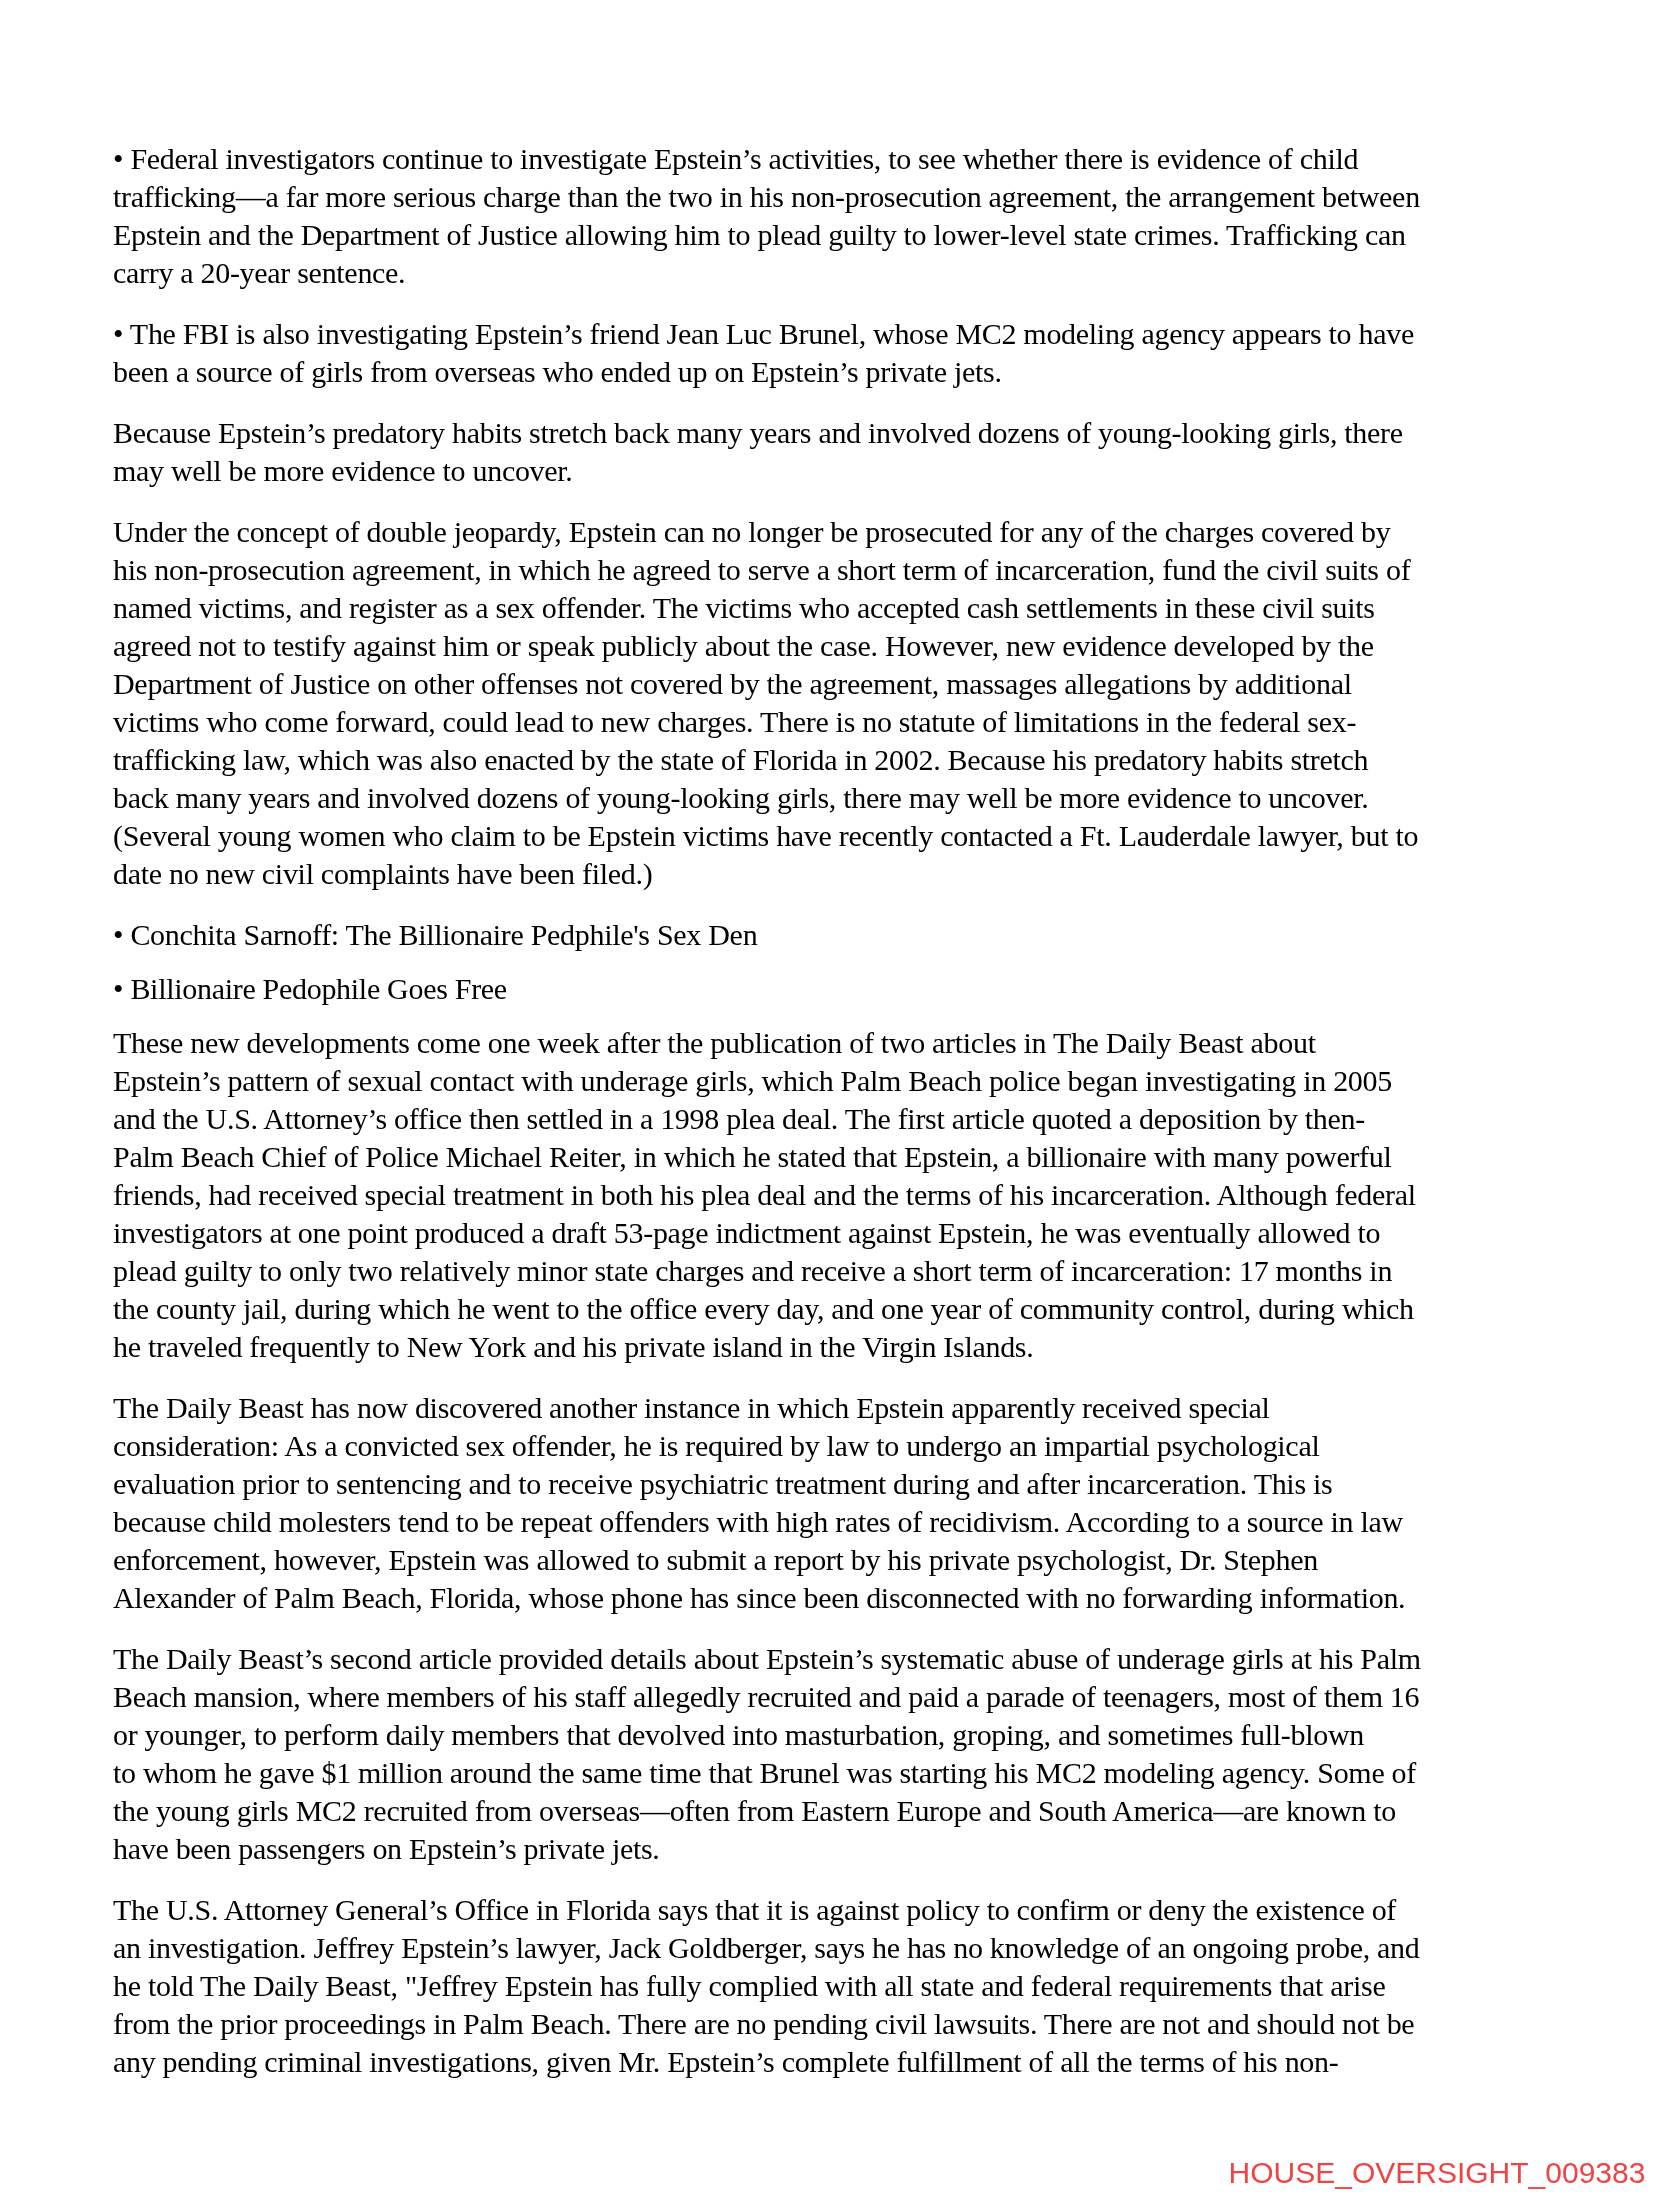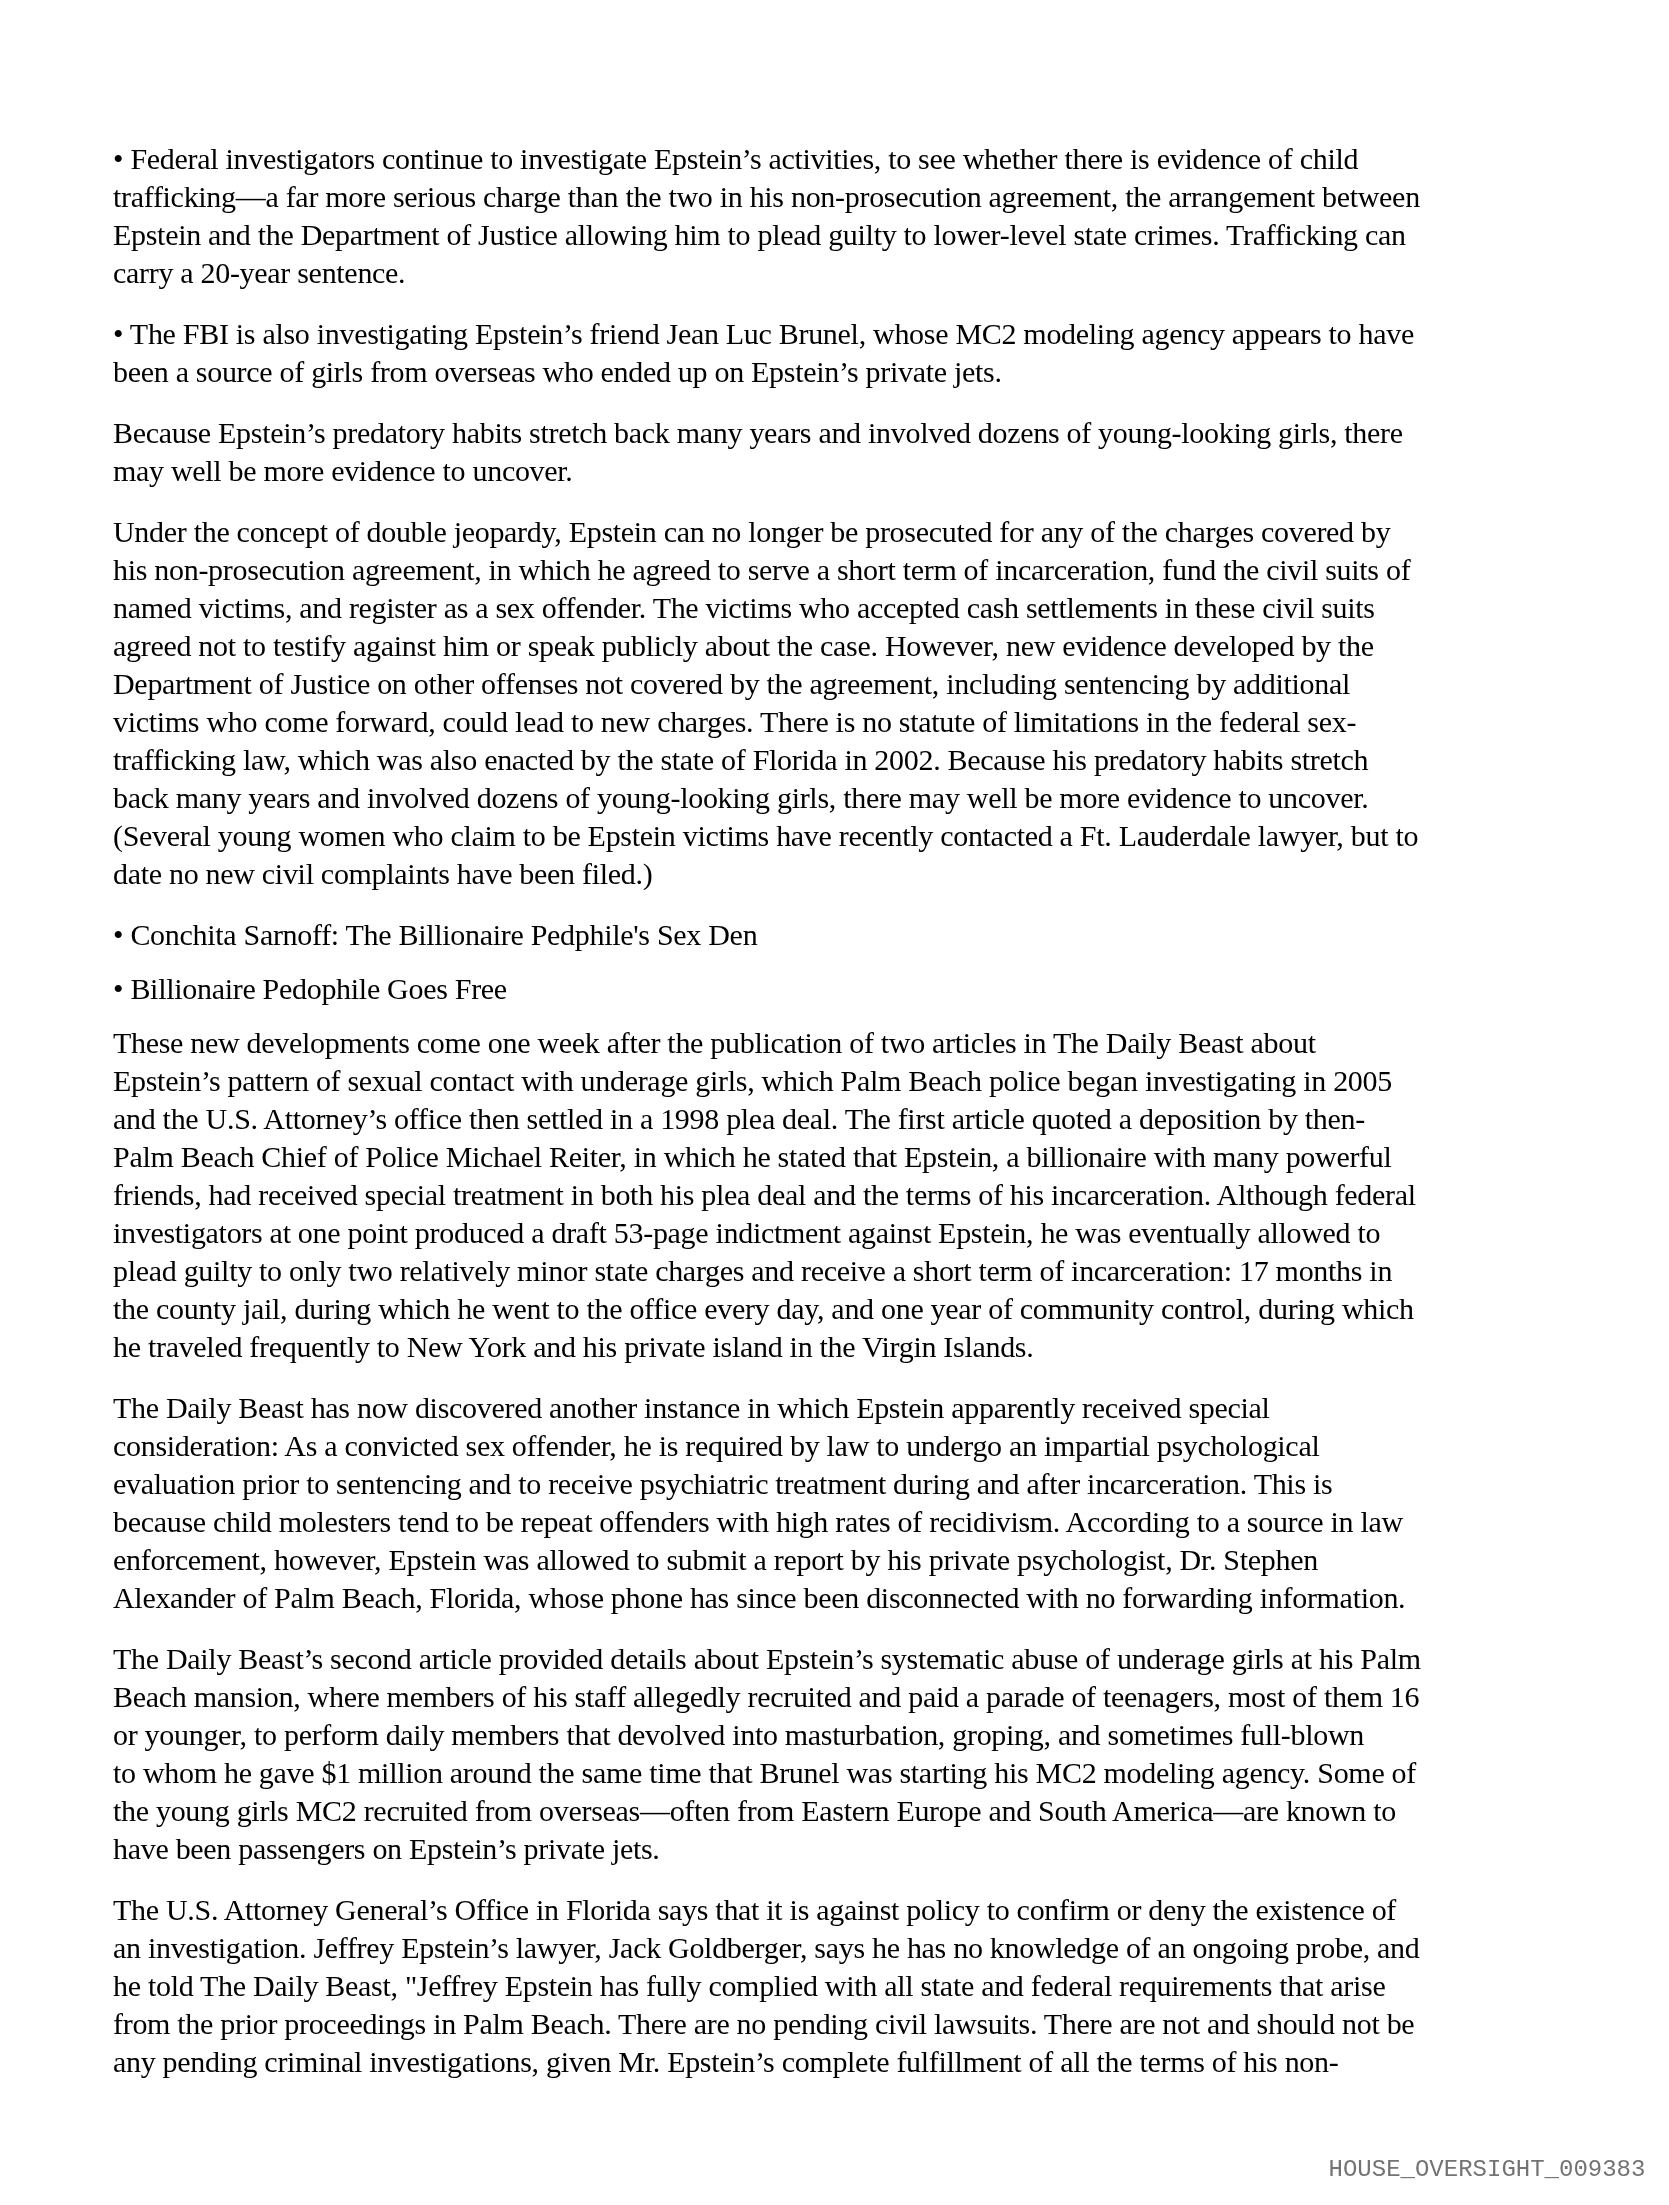--- a/index.html
+++ b/index.html
@@ -36,24 +36,24 @@
     white-space: nowrap;
     font-size: 30px;
     line-height: 38px;
     letter-spacing: -0.3px;
     color: #000000;
   }
   .bates {
     position: absolute;
     right: 23.6px;
     top: 2156px;
-    font-family: Liberation Mono, monospace;
-    font-size: 24px;
+    font-family: Liberation Sans, sans-serif;
+    font-size: 30px;
     line-height: 1.15;
-    color: #737373;
+    color: #ef4444;
   }
 </style>
 </head>
 <body>
 
 <div class="page">
   <div class="content">
       <div class="block">
         <div class="line">• Federal investigators continue to investigate Epstein’s activities, to see whether there is evidence of child</div>
         <div class="line">trafficking—a far more serious charge than the two in his non-prosecution agreement, the arrangement between</div>
@@ -66,21 +66,21 @@
       </div>
       <div class="block spaced">
         <div class="line">Because Epstein’s predatory habits stretch back many years and involved dozens of young-looking girls, there</div>
         <div class="line">may well be more evidence to uncover.</div>
       </div>
       <div class="block spaced">
         <div class="line">Under the concept of double jeopardy, Epstein can no longer be prosecuted for any of the charges covered by</div>
         <div class="line">his non-prosecution agreement, in which he agreed to serve a short term of incarceration, fund the civil suits of</div>
         <div class="line">named victims, and register as a sex offender. The victims who accepted cash settlements in these civil suits</div>
         <div class="line">agreed not to testify against him or speak publicly about the case. However, new evidence developed by the</div>
-        <div class="line">Department of Justice on other offenses not covered by the agreement, including sentencing by additional</div>
+        <div class="line">Department of Justice on other offenses not covered by the agreement, massages allegations by additional</div>
         <div class="line">victims who come forward, could lead to new charges. There is no statute of limitations in the federal sex-</div>
         <div class="line">trafficking law, which was also enacted by the state of Florida in 2002. Because his predatory habits stretch</div>
         <div class="line">back many years and involved dozens of young-looking girls, there may well be more evidence to uncover.</div>
         <div class="line">(Several young women who claim to be Epstein victims have recently contacted a Ft. Lauderdale lawyer, but to</div>
         <div class="line">date no new civil complaints have been filed.)</div>
       </div>
       <div class="block spaced">
         <div class="line">• Conchita Sarnoff: The Billionaire Pedphile's Sex Den</div>
       </div>
       <div class="block">

